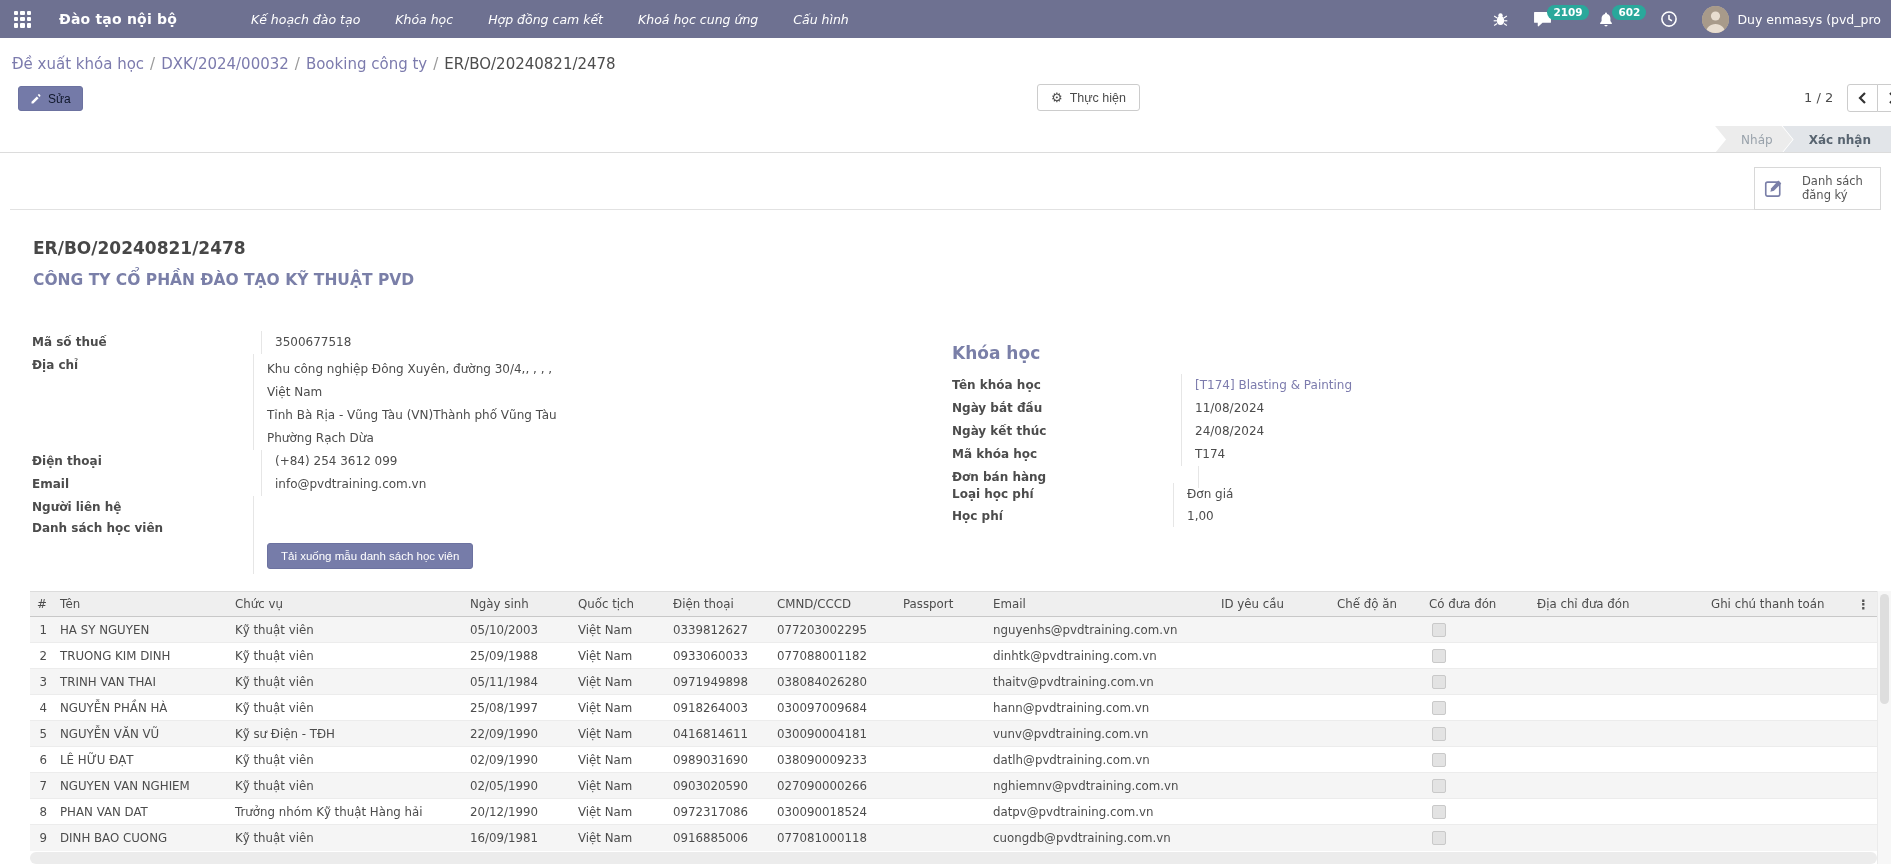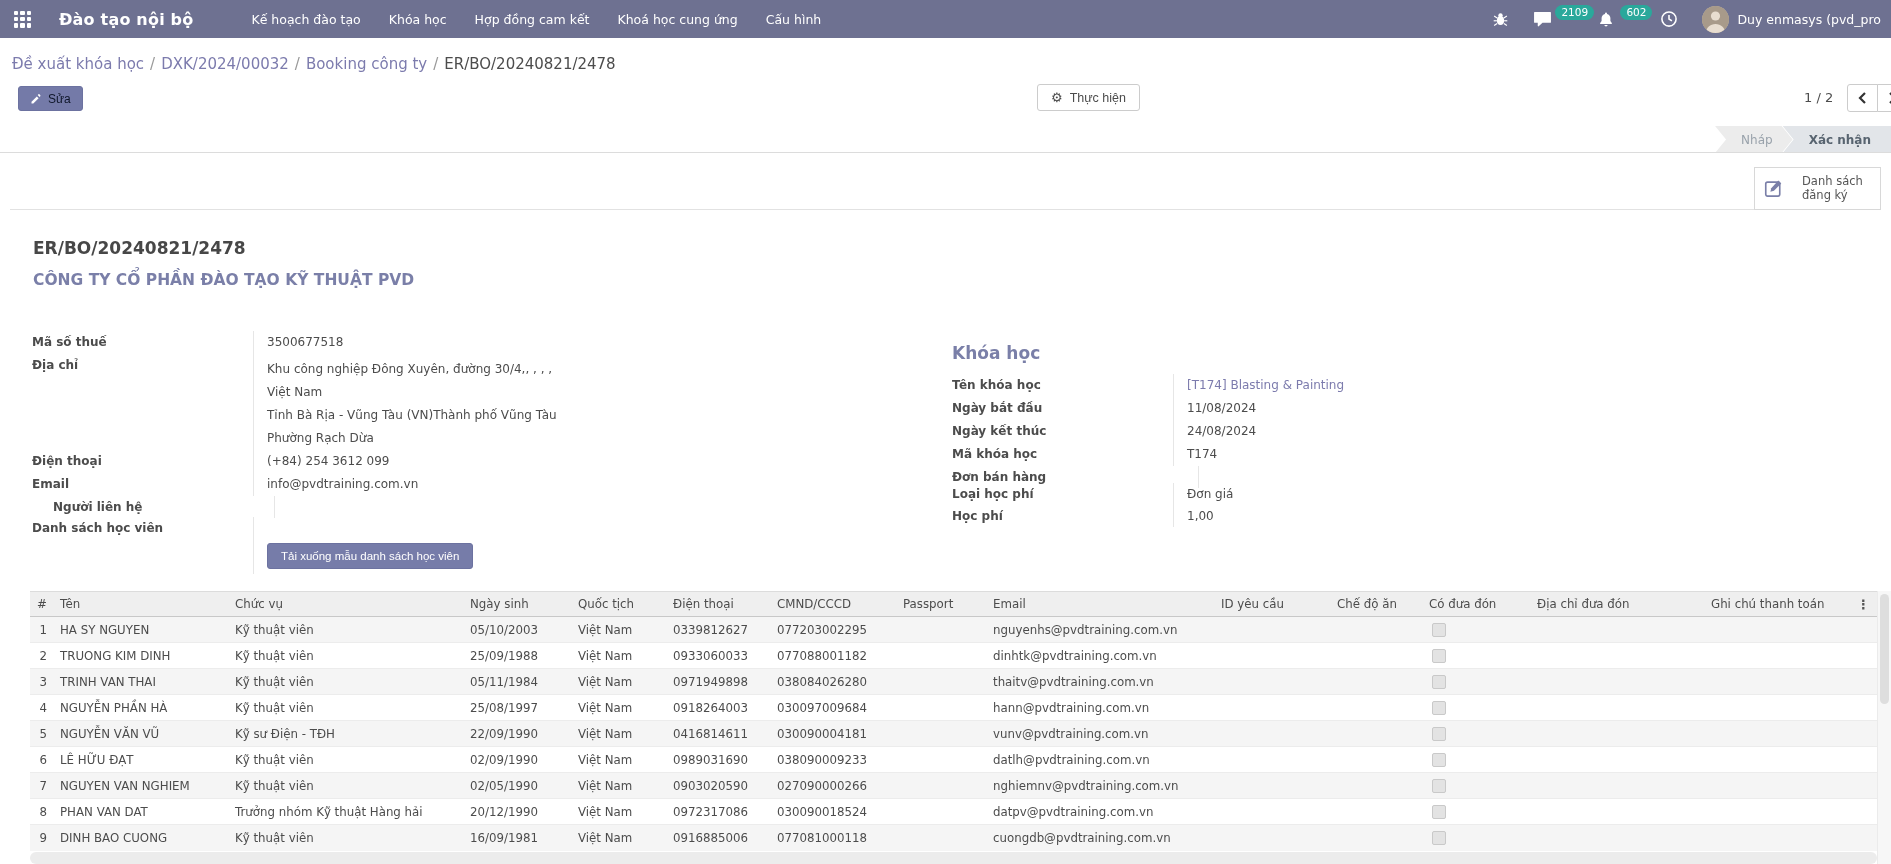--- a/index.html
+++ b/index.html
@@ -4,29 +4,29 @@
 <style>
   * { box-sizing: border-box; margin: 0; padding: 0; }
   html,body { background:#fff; }
   body { font-family:"DejaVu Sans","Liberation Sans",sans-serif; }
   .screen { position:relative; width:1891px; height:864px; background:#fff; overflow:hidden; color:#4c4c4c; }
 
   
   .navbar { position:absolute; top:0; left:0; width:100%; height:38px; background:#6e7191; display:flex; align-items:center; padding:0 10px 0 14px; color:#fff; }
   .apps-grid { width:17px; height:17px; display:grid; grid-template-columns:repeat(3,1fr); gap:2px; margin-right:28px; cursor:pointer; }
   .apps-grid i { background:#fff; border-radius:1px; }
-  .app-name { font-size:16px; font-weight:bold; margin-right:58px; letter-spacing:.2px;text-align:center; }
-  .nav-menu { display:flex; gap:28px; font-size:12.5px; }
+  .app-name { font-size:14px; font-weight:bold; margin-right:74px; letter-spacing:.2px;text-align:center; }
+  .nav-menu { display:flex; gap:35px; font-size:12.5px;font-style:italic; }
   .nav-menu span { cursor:pointer; white-space:nowrap; }
   .nav-spacer { flex:1; }
   .nav-right { display:flex; align-items:center; }
   .nav-ico { position:relative; margin-right:24px; display:flex; align-items:center; cursor:pointer; }
   .nav-ico svg { display:block; }
   .nav-ico.with-badge { margin-right:46px; }
-  .badge { position:absolute; top:-6px; left:14px; background:#2aa89b; color:#fff; font-size:10.5px; line-height:1; padding:2.5px 6px; border-radius:9px; font-weight:normal; white-space:nowrap;margin-left:8px; }
+  .badge { position:absolute; top:-6px; left:14px; background:#2aa89b; color:#fff; font-size:10.5px; line-height:1; padding:2.5px 6px; border-radius:9px; font-weight:bold; white-space:nowrap; }
   .avatar { width:27px; height:27px; border-radius:50%; background:#c7b9a8; overflow:hidden; flex:none; margin-right:8px; }
   .user-name { font-size:12.5px; white-space:nowrap; }
 
   
   .breadcrumb { position:absolute; left:12px; top:55px; font-size:15px; white-space:nowrap; }
   .breadcrumb a { color:#7c7bad; text-decoration:none; cursor:pointer; }
   .breadcrumb .sep { color:#999; padding:0 6px; }
   .breadcrumb .current { color:#4c4c4c; }
 
   .btn-edit { position:absolute; left:18px; top:86px; height:25px; background:#747aa8; color:#0f172a; border:1px solid #6c72a0; border-radius:3px; font-size:12px; display:inline-flex; align-items:center; gap:6px; padding:0 11px; cursor:pointer; }
@@ -53,21 +53,21 @@
   .company-name { position:absolute; left:33px; top:271px; font-size:15.5px; font-weight:bold; color:#7a7fa8; }
 
   
   .group { position:absolute; font-size:12px; }
   .group-left { left:32px; top:331px; width:600px; }
   .group-right { left:952px; top:343px; width:620px; }
   .grp-title { font-size:17px; font-weight:bold; color:#7a7fa8; margin-bottom:11px; }
   .frow { display:flex; }
   .flabel { width:221px; flex:none; font-weight:bold; color:#4c4c4c; padding-top:4px; }
   .fvalue { flex:1; border-left:1px solid #e6e6e6; padding:4px 0 0 13px; color:#4c4c4c; min-height:22px; }
-  .frow.h23 { height:23px; } .frow.h21 { height:21px;margin-left:21px; } .frow.h19 { height:19px; } .frow.h17 { height:17px;gap:25px; } .frow.h22 { height:22px; }
+  .frow.h23 { height:23px;gap:8px; } .frow.h21 { height:21px; } .frow.h19 { height:19px; } .frow.h17 { height:17px;gap:25px; } .frow.h22 { height:22px; }
   .addr-line { line-height:23px; }
   .link-val { color:#7c7bad; cursor:pointer; }
   .btn-download { display:inline-block; margin-top:7px; background:#767ca9; color:#fff; border:1px solid #6c72a0; border-radius:3px; font-size:11.5px; padding:6px 13px; cursor:pointer; }
   .frow.btnrow { height:38px; }
   .frow.btnrow .fvalue { padding-top:0; }
 
   
   .table-wrap { position:absolute; left:30px; top:591px; width:1847px; }
   table.students { border-collapse:collapse; table-layout:fixed; width:1847px; font-size:11.8px; color:#4c4c4c; }
   .students th { background:#efefef; border-top:1px solid #dcdcdc; border-bottom:1px solid #c8c8c8; font-weight:normal; color:#4c4c4c; text-align:left; height:25px; padding:3px 5px; white-space:nowrap; overflow:hidden; cursor:pointer; }

